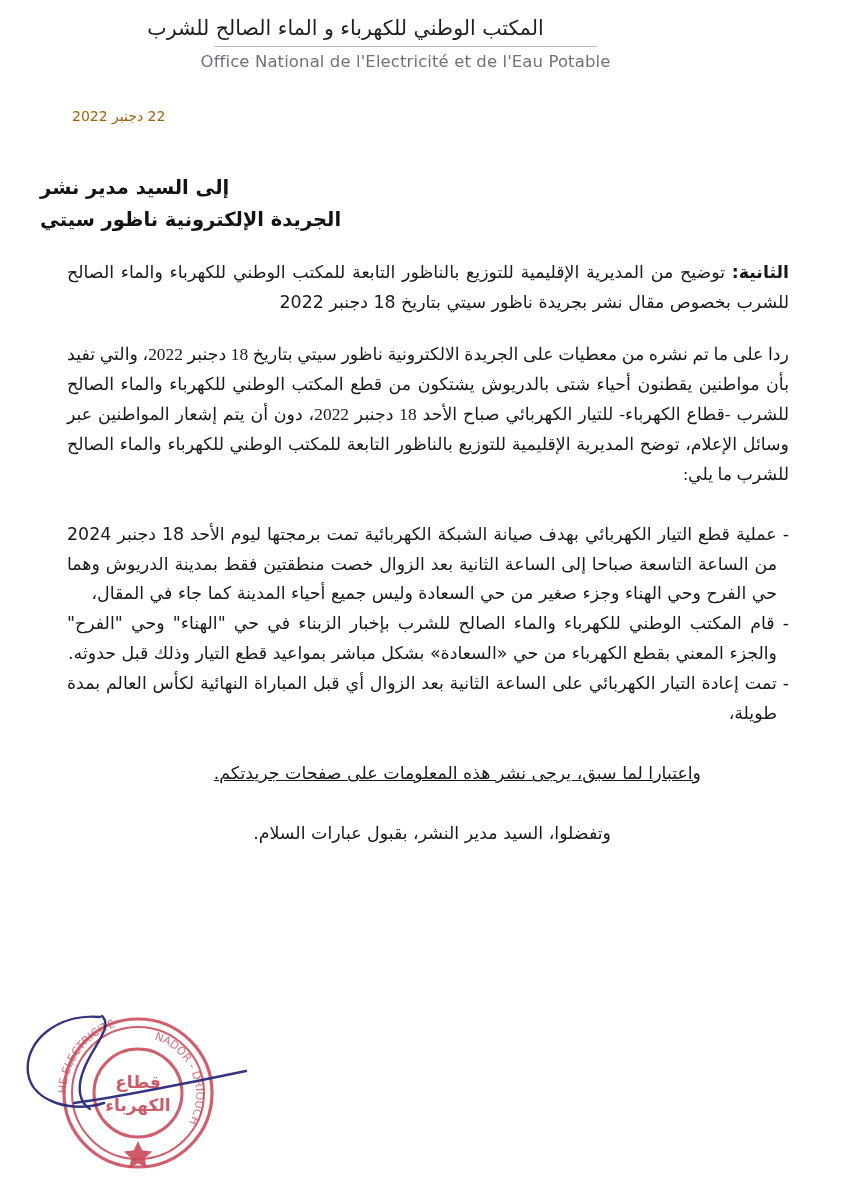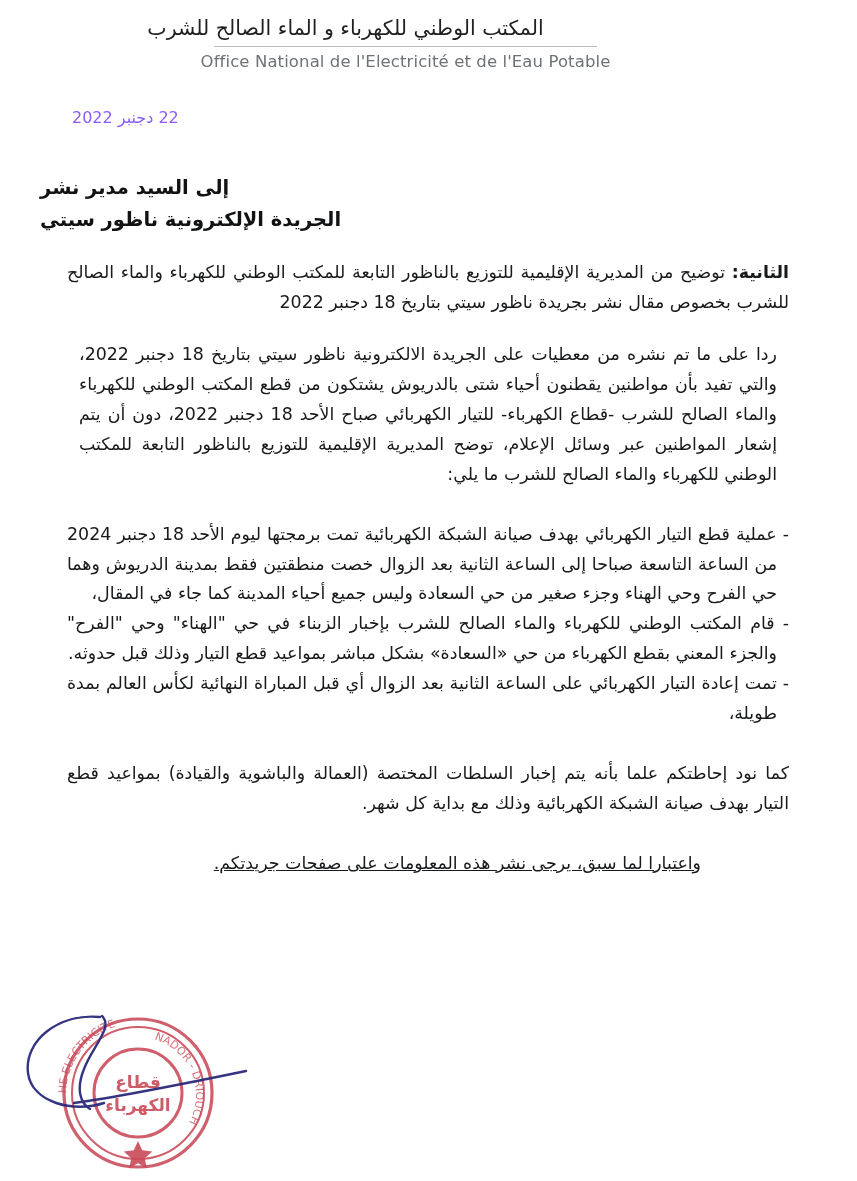--- a/index.html
+++ b/index.html
@@ -62,23 +62,23 @@
     padding-top: 3px;
     position: relative;
     right: -29px;
   }
 
   
   .date-line {
     position: absolute;
     top: 108px;
     left: 72px;
-    font-size: 16px;
-    direction: rtl;
-    color: #8b5cf6;
+    font-size: 14px;
+    direction: rtl;
+    color: #a16207;
   }
 
   
   .recipient {
     position: absolute;
     top: 172px;
     left: 0;
     width: 857px;
     text-align: left;
     font-weight: bold;
@@ -114,24 +114,25 @@
   }
 
   .salutation {
     margin: 0;
     text-align: right;
     padding-right: 436px;
     margin-top: 52px;
   }
 
   .para {
-    margin: 12px;
+    margin: 0;
     margin-top: 22px;
     text-align: justify;
     text-align-last: right;
+    font-family: Liberation Serif, serif;
   }
 
   .bullets {
     margin: 0;
     margin-top: 30px;
     padding: 0;
     list-style: none;
   }
   .bullets li {
     margin: 0;
@@ -197,24 +198,24 @@
 
 
     <p class="para">ردا على ما تم نشره من معطيات على الجريدة الالكترونية ناظور سيتي بتاريخ 18 دجنبر 2022، والتي تفيد بأن مواطنين يقطنون أحياء شتى بالدريوش يشتكون من قطع المكتب الوطني للكهرباء والماء الصالح للشرب -قطاع الكهرباء- للتيار الكهربائي صباح الأحد 18 دجنبر 2022، دون أن يتم إشعار المواطنين عبر وسائل الإعلام، توضح المديرية الإقليمية للتوزيع بالناظور التابعة للمكتب الوطني للكهرباء والماء الصالح للشرب ما يلي:</p>
 
     <ul class="bullets">
       <li>- عملية قطع التيار الكهربائي بهدف صيانة الشبكة الكهربائية تمت برمجتها ليوم الأحد 18 دجنبر 2024 من الساعة التاسعة صباحا إلى الساعة الثانية بعد الزوال خصت منطقتين فقط بمدينة الدريوش وهما حي الفرح وحي الهناء وجزء صغير من حي السعادة وليس جميع أحياء المدينة كما جاء في المقال،</li>
       <li>- قام المكتب الوطني للكهرباء والماء الصالح للشرب بإخبار الزبناء في حي "الهناء" وحي "الفرح" والجزء المعني بقطع الكهرباء من حي «السعادة» بشكل مباشر بمواعيد قطع التيار وذلك قبل حدوثه.</li>
       <li>- تمت إعادة التيار الكهربائي على الساعة الثانية بعد الزوال أي قبل المباراة النهائية لكأس العالم بمدة طويلة،</li>
     </ul>
 
-    <p class="para-note">كما نود إحاطتكم علما بأنه يتم إخبار السلطات المختصة (العمالة والباشوية والقيادة) بمواعيد قطع التيار بهدف صيانة الشبكة الكهربائية وذلك مع بداية كل شهر.</p>
 
     <p class="para-request">واعتبارا لما سبق، يرجى نشر هذه المعلومات على صفحات جريدتكم.</p>
 
+    <p class="para-closing">وتفضلوا، السيد مدير النشر، بقبول عبارات السلام.</p>
 
   </div>
 
   <div class="signature-area">
     <svg width="270" height="190" viewBox="0 0 270 190">
       <defs>
         <path id="ringOuter" d="M 120 110 m -72,0 a 72,72 0 1,1 144,0 a 72,72 0 1,1 -144,0"></path>
         <path id="ringInner" d="M 120 110 m -58,0 a 58,58 0 1,1 116,0 a 58,58 0 1,1 -116,0"></path>
       </defs>
 

